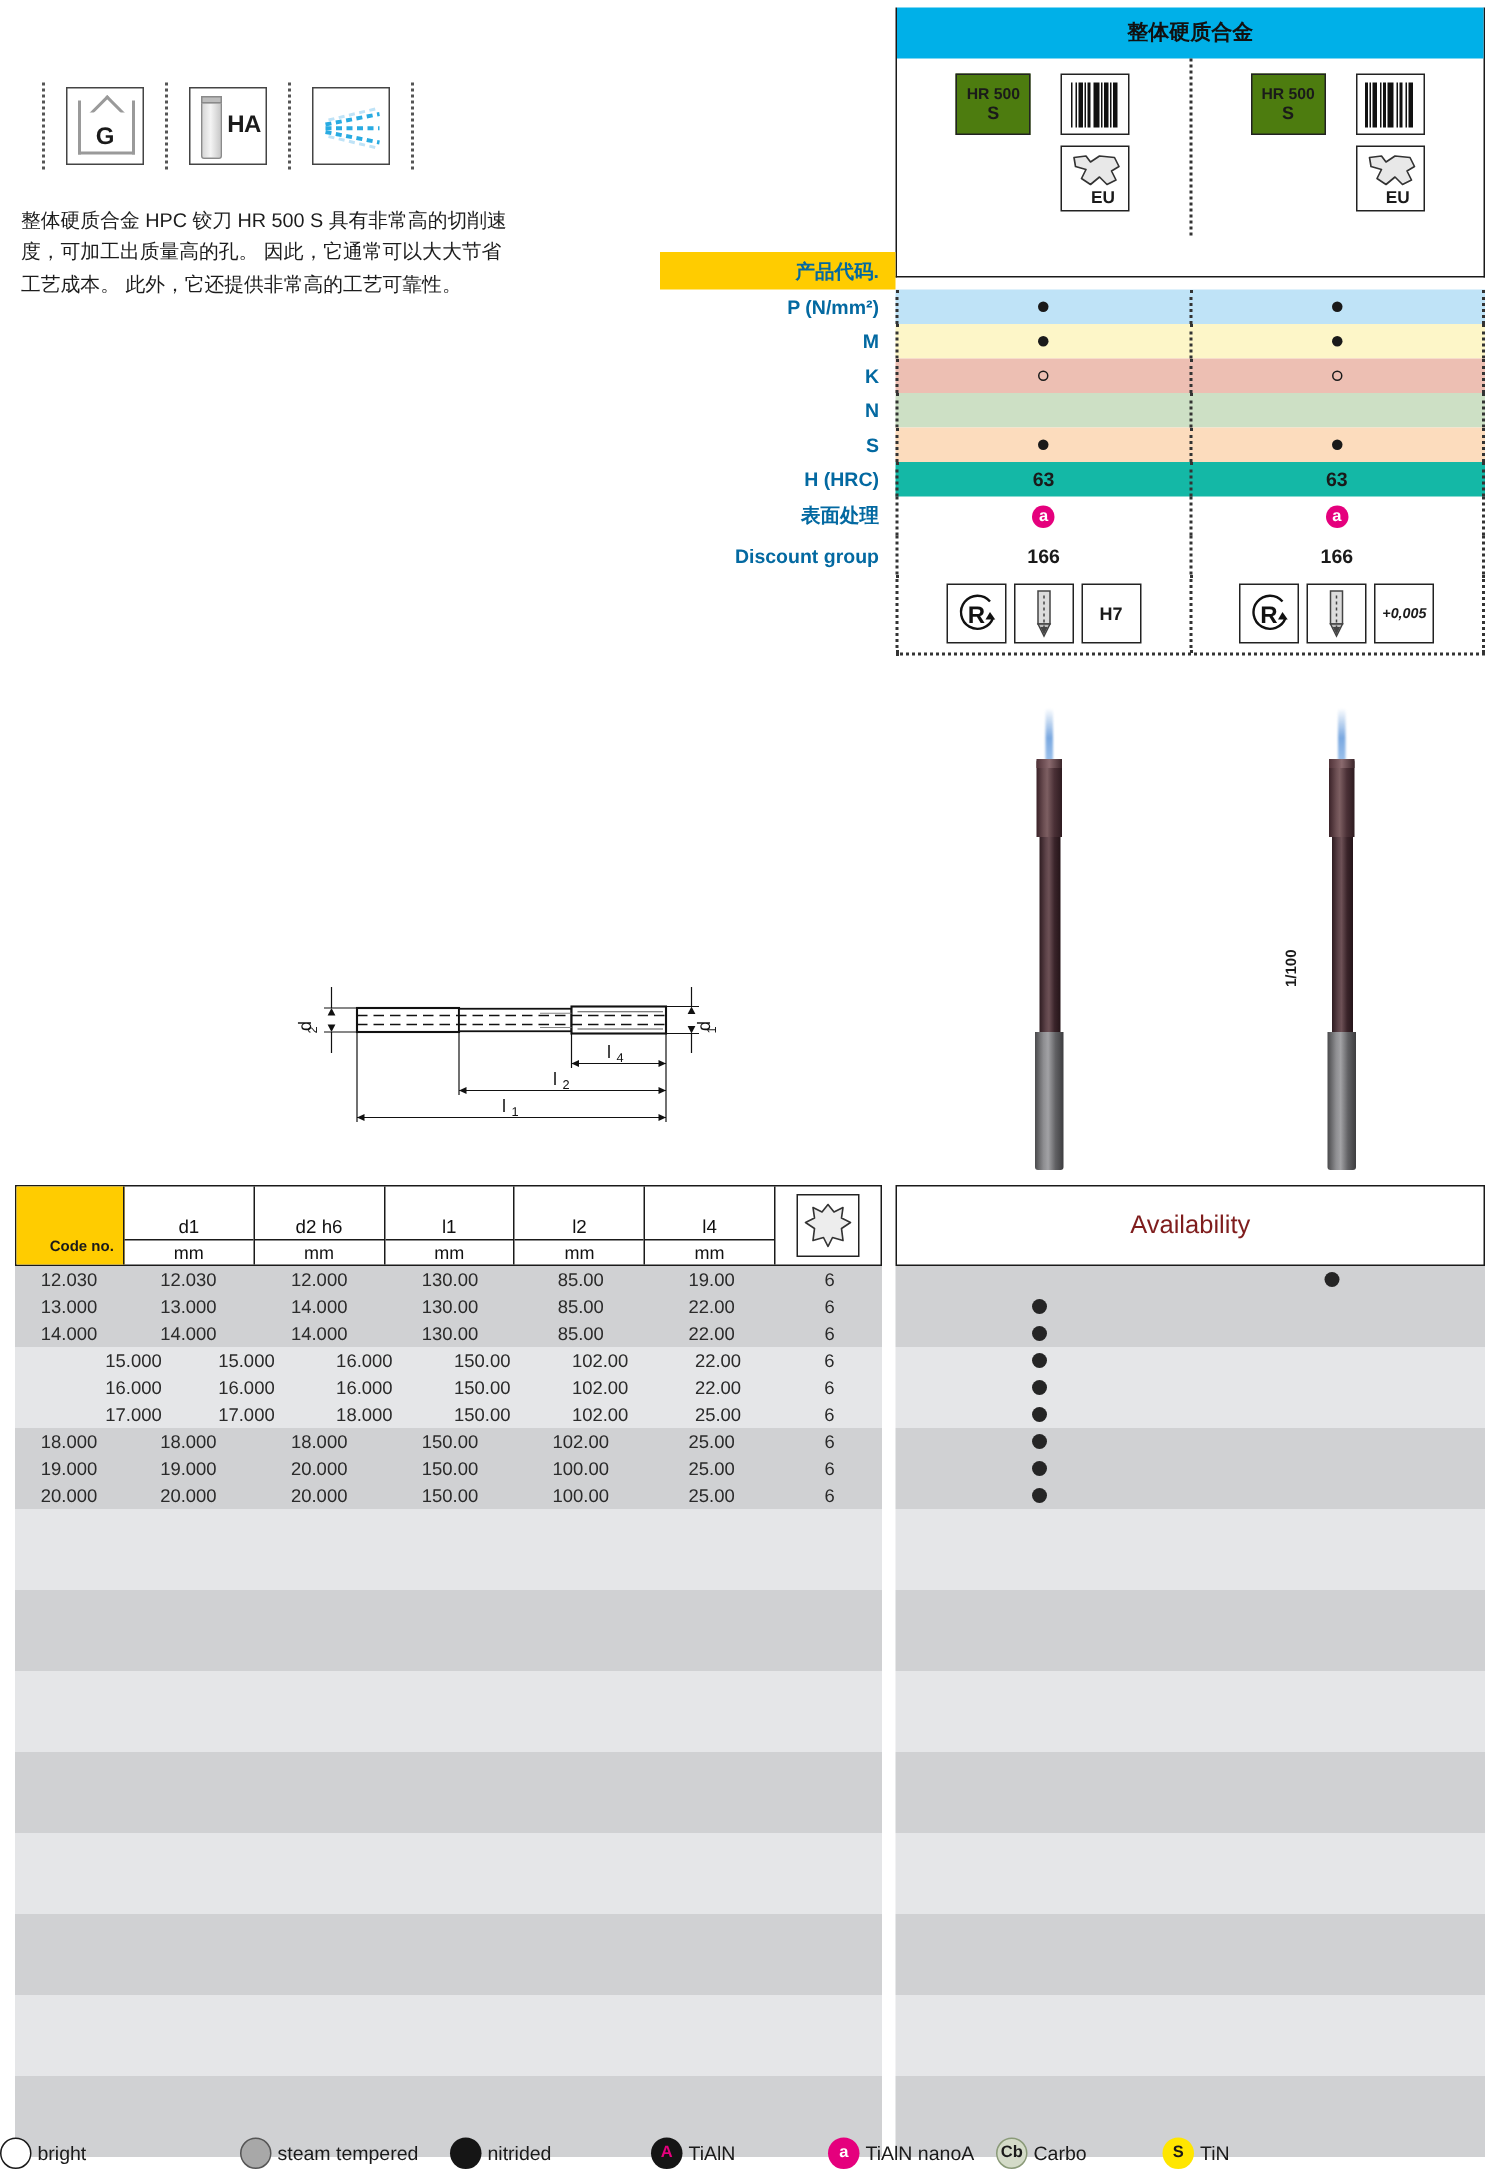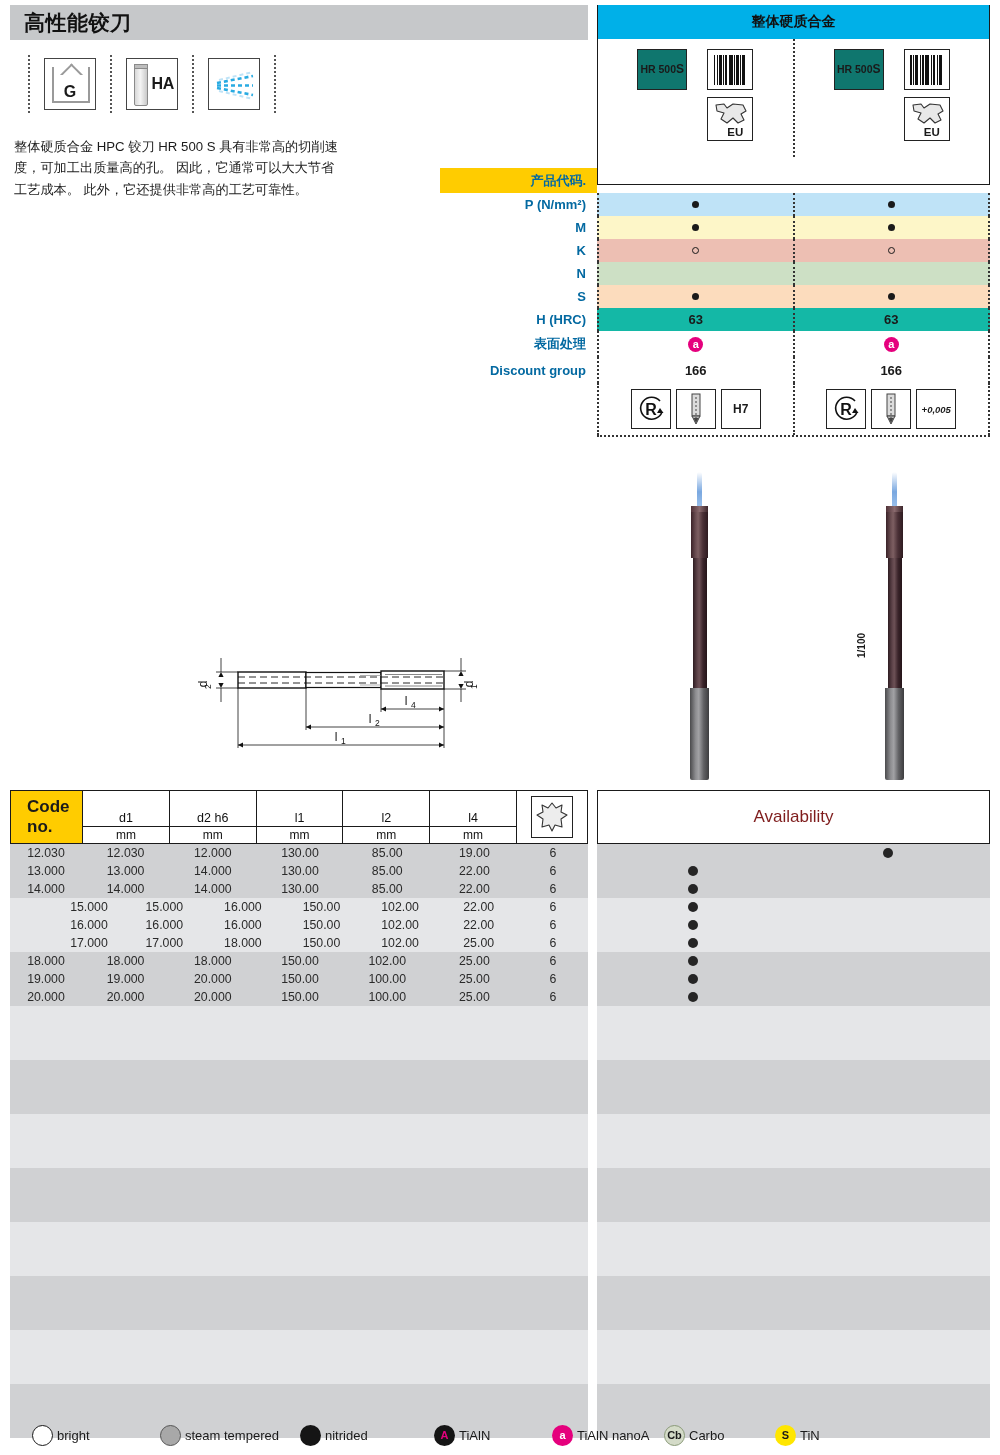--- a/index.html
+++ b/index.html
@@ -88,22 +88,22 @@
     display: flex; align-items: center; justify-content: center;
     font-size: 14px; font-weight: 700;
   }
   .ph-cols { display: flex; height: 118px; }
   .ph-col {
     flex: 1; position: relative; padding-top: 10px;
   }
   .ph-col + .ph-col { border-left: 2px dotted #333; }
   .ph-row1 { display: flex; justify-content: center; gap: 20px; }
   .hr-box {
-    width: 50px; height: 41px; border: 1.1px solid #222; background: #0f766e;
-    display: flex; flex-direction: row; align-items: center;
+    width: 50px; height: 41px; border: 1.1px solid #222; background: #4d7c0f;
+    display: flex; flex-direction: column; align-items: center;
     justify-content: center; line-height: 1.15;
   }
   .hr-box .l1 { font-size: 10.5px; font-weight: 600; }
   .hr-box .l2 { font-size: 12px; font-weight: 700; }
   .bar-box {
     width: 46px; height: 41px; border: 1.1px solid #222; background: #fff;
     display: flex; align-items: center; justify-content: center;
   }
   .barcode { display: flex; align-items: flex-start; height: 30px; }
   .barcode i { display: block; background: #111; height: 30px; margin-right: 1.3px; }
@@ -198,21 +198,21 @@
   
   .dt {
     position: absolute; left: 10px; top: 790px; width: 578px;
   }
   .dt-head {
     display: flex; border: 1.2px solid #1a1a1a; height: 54px; background: #fff;
   }
   .dh-code {
     width: 72px; flex: none; background: #fc0;
     display: flex; align-items: flex-end; justify-content: center;
-    padding-bottom: 6px; font-size: 17px; font-weight: 700;
+    padding-bottom: 6px; font-size: 10px; font-weight: 700;
     border-right: 1.2px solid #1a1a1a;
     padding-left: 16px;
   }
   .dh-col {
     flex: 1; display: flex; flex-direction: column;
     border-right: 1.2px solid #1a1a1a;
   }
   .dh-col:last-child { border-right: none; }
   .dh-top, .dh-bot {
     flex: 1; display: flex; align-items: center; justify-content: center;
@@ -274,23 +274,20 @@
   .sym-tialn { background: #151515; color: #e5007d; }
   .sym-nano { background: #e5007d; color: #fff; }
   .sym-carbo { background: #d4dbc8; color: #1a1a1a; border: 1.3px solid #8a9a78; font-size: 10px; }
   .sym-tin { background: #ffe600; color: #1a1a1a; }
 </style>
 </head>
 <body>
 
 <div class="page">
 
-  <div class="title-bar">
-    <div class="t">高性能铰刀</div>
-  </div>
 
   <div class="icon-strip">
     <div class="icon-sep"></div>
     <div class="ico-box ico-g">
       <div class="roof"></div>
       <div class="peak">
           <i></i>
         </div>
       <div class="gl">G</div>
     </div>
@@ -799,21 +796,21 @@
         <div class="av-row band-b"></div>
         <div class="av-row band-b"></div>
         <div class="av-row band-b"></div>
         <div class="av-row band-a"></div>
         <div class="av-row band-a"></div>
         <div class="av-row band-a"></div>
       </div>
   </div>
 
   <div class="legend">
-    <div class="lg" style="left:32px">
+    <div class="lg" style="left:0">
         <span class="sym sym-bright"></span>
         <span class="txt">bright</span>
       </div>
     <div class="lg" style="left:160px">
         <span class="sym sym-steam"></span>
         <span class="txt">steam tempered</span>
       </div>
     <div class="lg" style="left:300px">
         <span class="sym sym-nitr"></span>
         <span class="txt">nitrided</span>

